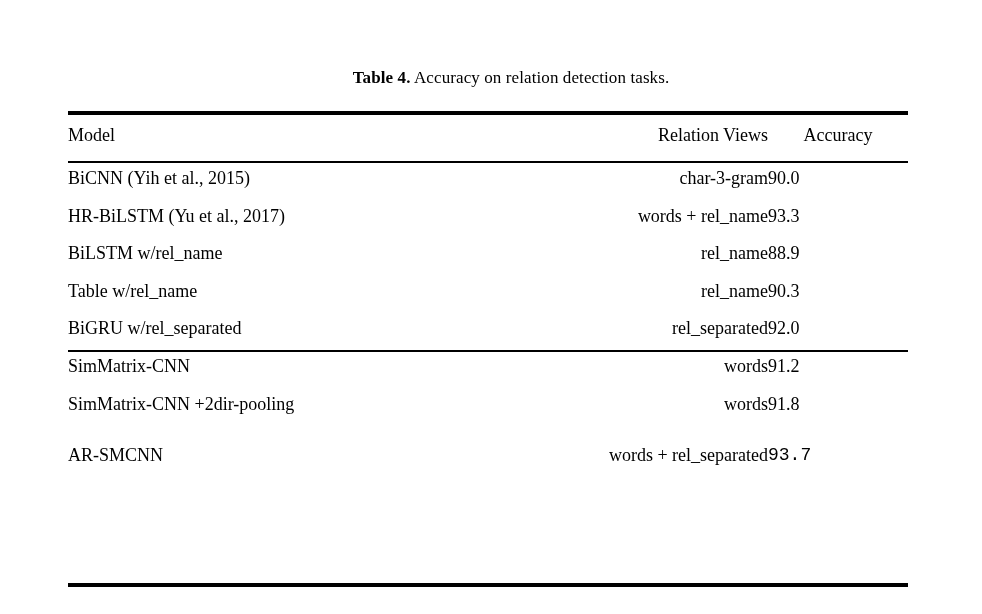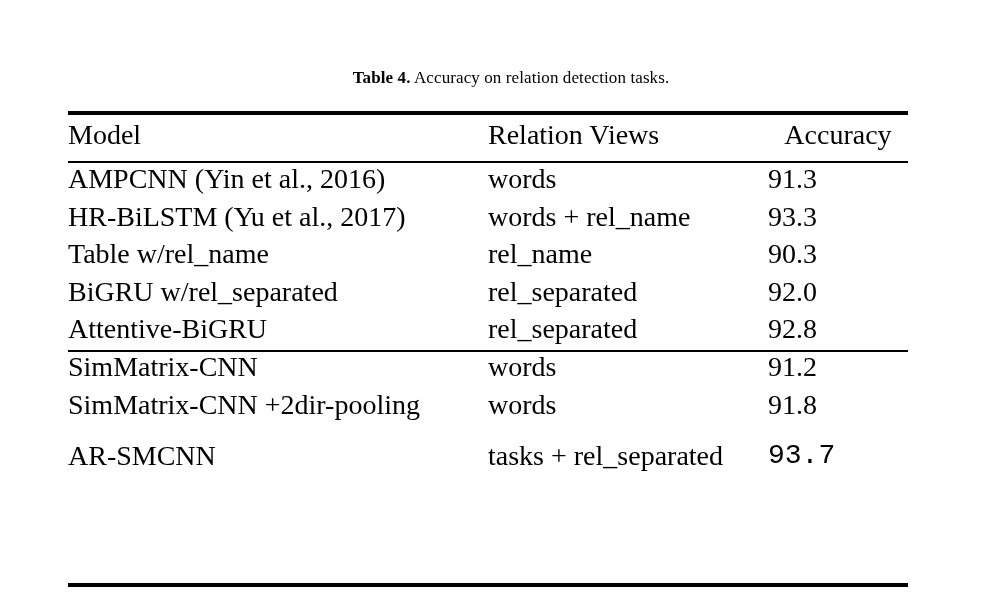--- a/index.html
+++ b/index.html
@@ -48,39 +48,39 @@
     position: absolute;
     left: 68px;
     top: 110px;
     width: 840px;
   }
 
   table.tbl {
     width: 840px;
     border-collapse: collapse;
     table-layout: fixed;
-    font-size: 28px;
+    font-size: 18px;
   }
 
   col.c-model { width: 420px; }
   col.c-views { width: 280px; }
   col.c-acc   { width: 140px; }
 
   .tbl td, .tbl th {
     padding: 0;
     border: 0;
     font-weight: normal;
     vertical-align: middle;
     height: 37.6px;
     line-height: 37.6px;
     white-space: nowrap;
   }
 
   .cell-model { text-align: left;   padding-left: 20px; }
-  .cell-views { text-align: left; }
+  .cell-views { text-align: right; }
   .cell-acc   { }
 
   .hdr .cell-model,
   .hdr .cell-views,
   .hdr .cell-acc {
     height: 50px;
     line-height: 50px;
   }
 
   .acc-strong { font-weight: bold; font-family: Liberation Mono, monospace; }
@@ -128,65 +128,65 @@
       <thead>
         <tr class="hdr">
           <th class="cell-model">Model</th>
           <th class="cell-views">Relation Views</th>
           <th class="cell-acc">Accuracy</th>
         </tr>
       </thead>
       <tbody>
 
         <tr>
-          <td class="cell-model">AMPCNN (Yin et al., 2016)</td>
-          <td class="cell-views">words</td>
-          <td class="cell-acc">91.3</td>
+          <td class="cell-model">BiCNN (Yih et al., 2015)</td>
+          <td class="cell-views">char-3-gram</td>
+          <td class="cell-acc">90.0</td>
         </tr>
         <tr>
           <td class="cell-model">HR-BiLSTM (Yu et al., 2017)</td>
           <td class="cell-views">words + rel_name</td>
           <td class="cell-acc">93.3</td>
+        </tr>
+        <tr>
+          <td class="cell-model">BiLSTM w/rel_name</td>
+          <td class="cell-views">rel_name</td>
+          <td class="cell-acc">88.9</td>
         </tr>
 
         <tr>
           <td class="cell-model">Table w/rel_name</td>
           <td class="cell-views">rel_name</td>
           <td class="cell-acc">90.3</td>
         </tr>
         <tr>
           <td class="cell-model">BiGRU w/rel_separated</td>
           <td class="cell-views">rel_separated</td>
           <td class="cell-acc">92.0</td>
-        </tr>
-        <tr>
-          <td class="cell-model">Attentive-BiGRU</td>
-          <td class="cell-views">rel_separated</td>
-          <td class="cell-acc">92.8</td>
         </tr>
         <tr>
           <td class="cell-model">SimMatrix-CNN</td>
           <td class="cell-views">words</td>
           <td class="cell-acc">91.2</td>
         </tr>
         <tr>
           <td class="cell-model">SimMatrix-CNN +2dir-pooling</td>
           <td class="cell-views">words</td>
           <td class="cell-acc">91.8</td>
         </tr>
 
         <tr class="gap-row">
           <td></td>
           <td></td>
           <td></td>
         </tr>
 
         <tr>
           <td class="cell-model">AR-SMCNN</td>
-          <td class="cell-views">tasks + rel_separated</td>
+          <td class="cell-views">words + rel_separated</td>
           <td class="cell-acc acc-strong">93.7</td>
         </tr>
 
       </tbody>
     </table>
   </div>
 
 </div>
 
 </body></html>

